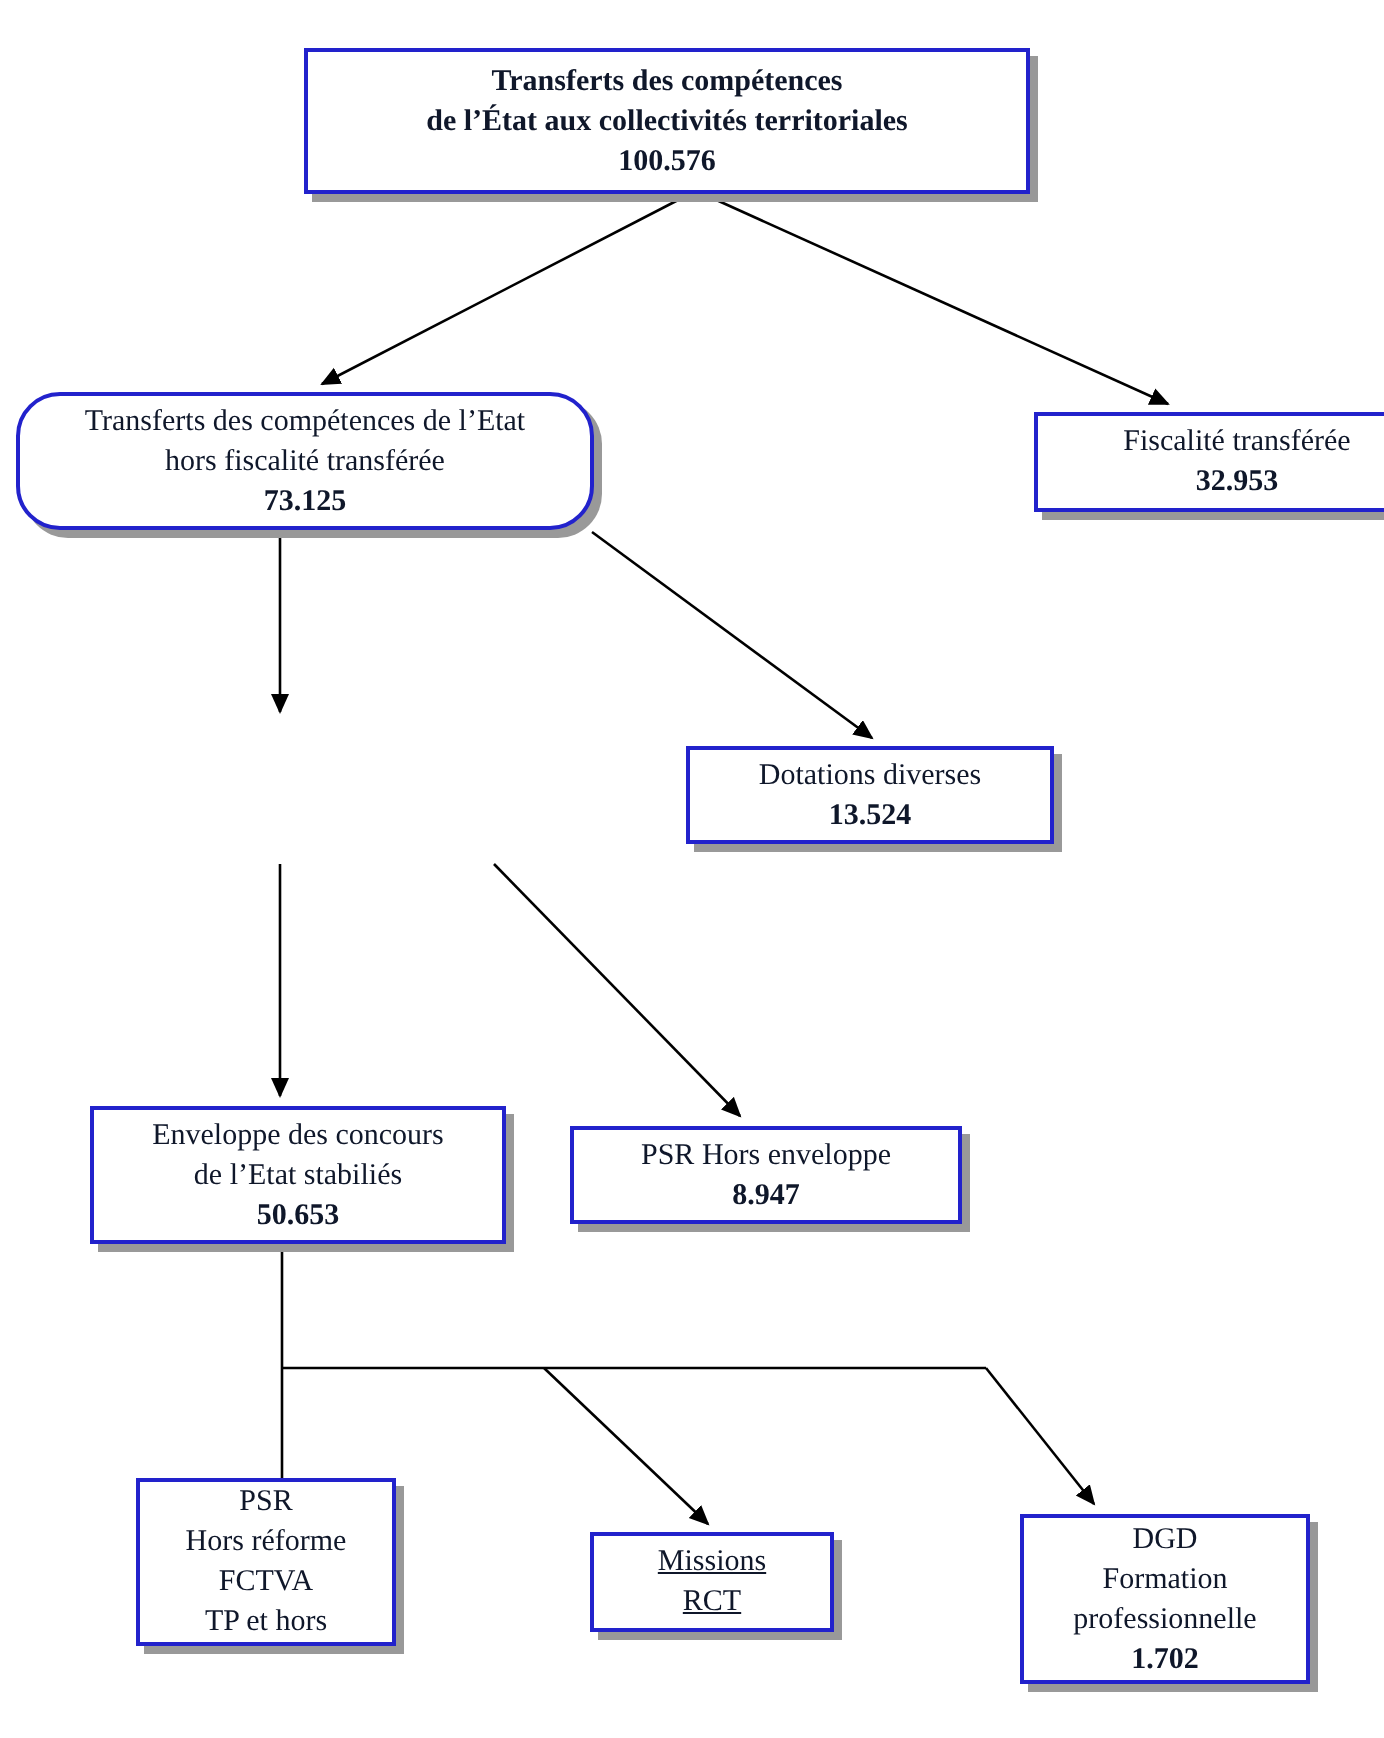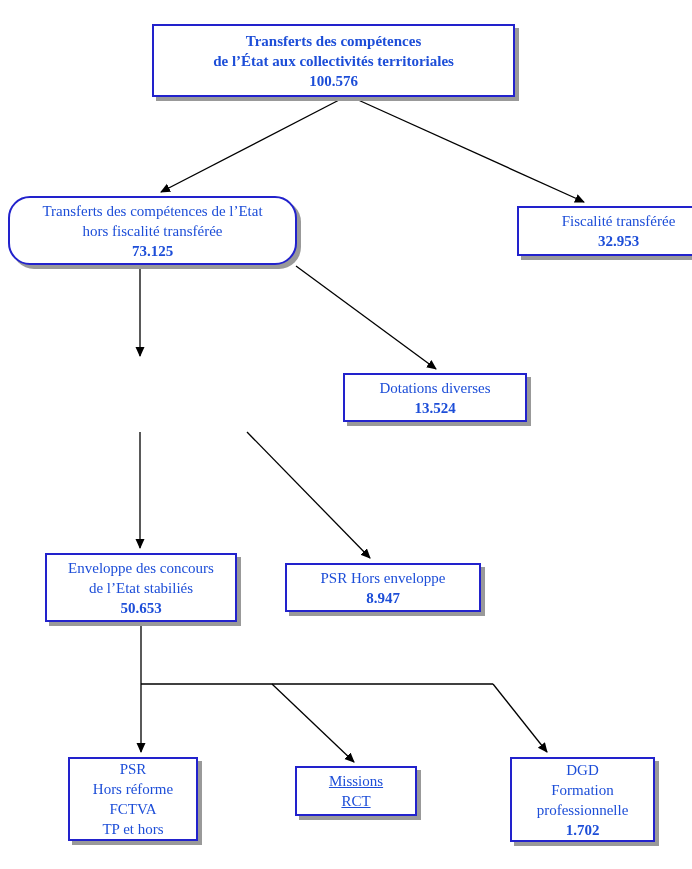--- a/index.html
+++ b/index.html
@@ -27,21 +27,21 @@
     position: absolute;
     box-sizing: border-box;
     background: #ffffff;
     border: 2px solid #2222cc;
     box-shadow: 4px 4px 0 #999999;
     display: flex;
     flex-direction: column;
     justify-content: center;
     align-items: center;
     text-align: center;
-    color: #1d4ed8;
+    color: #0f172a;
     font-size: 15px;
     line-height: 20px;
     z-index: 2;
   }
   .node .line { width: 100%; }
   .node .bold, .node .value { font-weight: bold; }
 </style>
 </head>
 <body>
 
@@ -81,32 +81,32 @@
     <div class="line">Fiscalité transférée</div>
     <div class="line value">32.953</div>
   </div>
 
 
   <div class="node" style="left:343px; top:373px; width:184px; height:49px;">
     <div class="line">Dotations diverses</div>
     <div class="line value">13.524</div>
   </div>
 
-  <div class="node" style="left:45px; top:553px; width:192px; height:69px;">
+  <div class="node" style="left:45px; top:553px; width:208px; height:69px;">
     <div class="line">Enveloppe des concours</div>
     <div class="line">de l’Etat stabiliés</div>
     <div class="line value">50.653</div>
   </div>
 
   <div class="node" style="left:285px; top:563px; width:196px; height:49px;">
     <div class="line">PSR Hors enveloppe</div>
     <div class="line value">8.947</div>
   </div>
 
-  <div class="node" style="left:68px; top:757px; width:130px; height:84px;">
+  <div class="node" style="left:68px; top:739px; width:130px; height:84px;">
     <div class="line">PSR</div>
     <div class="line">Hors réforme</div>
     <div class="line">FCTVA</div>
     <div class="line">TP et hors</div>
   </div>
 
   <div class="node" style="left:295px; top:766px; width:122px; height:50px;text-decoration:underline;">
     <div class="line">Missions</div>
     <div class="line">RCT</div>
   </div>

